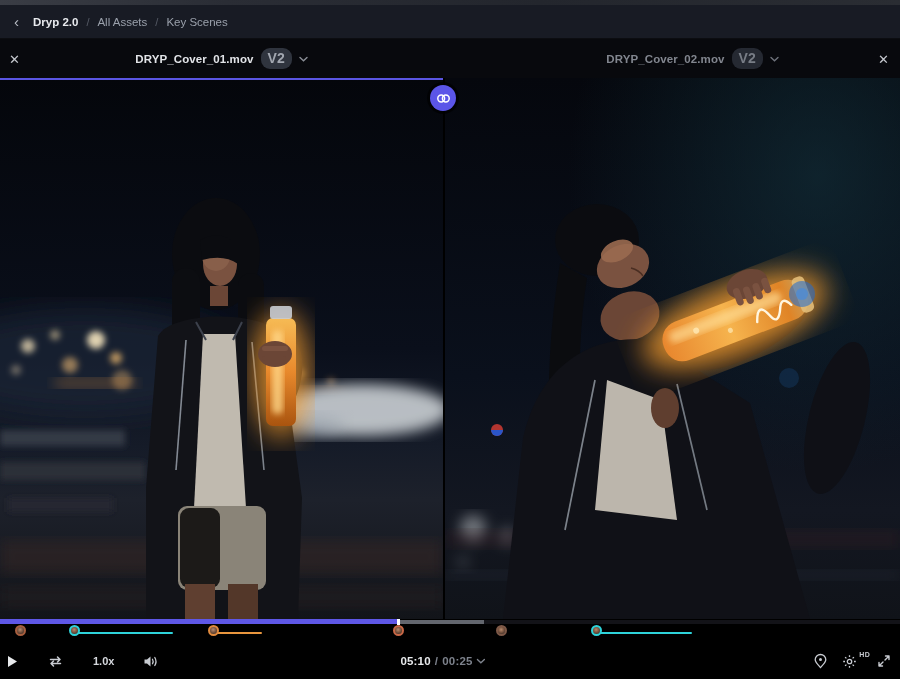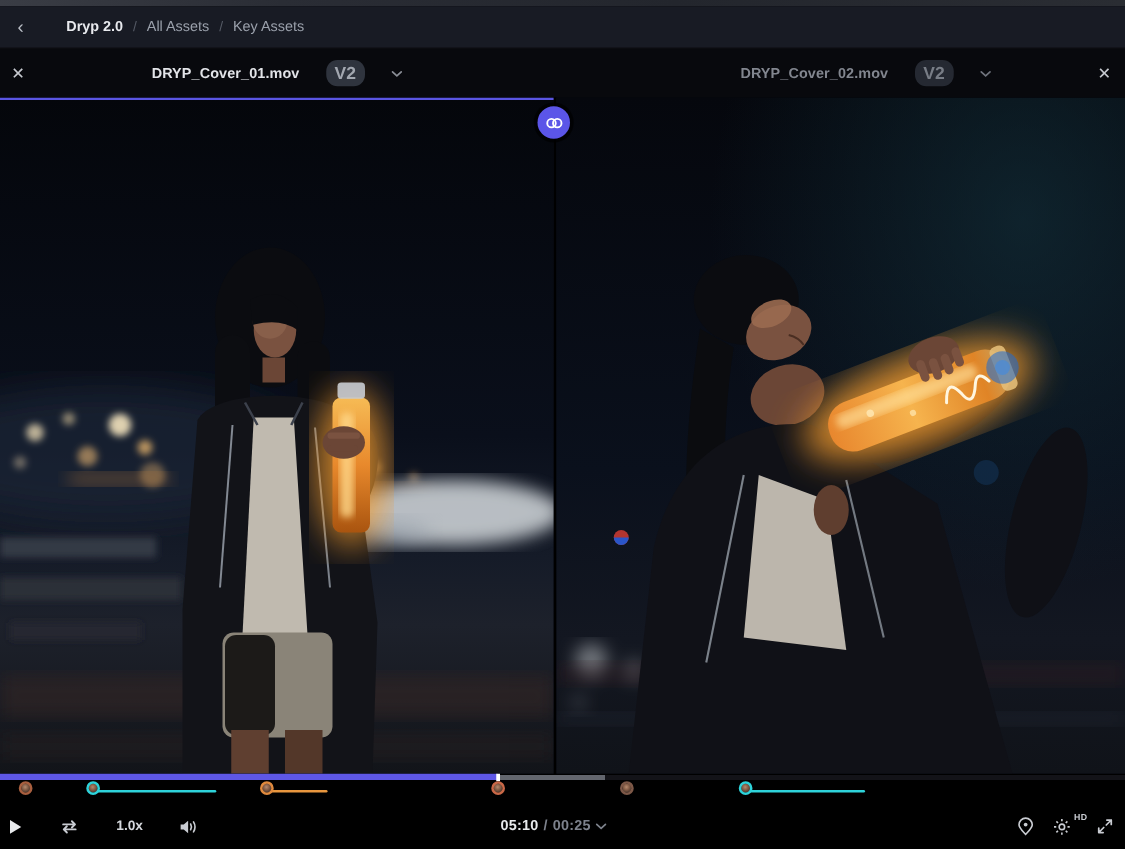--- a/index.html
+++ b/index.html
@@ -9,26 +9,26 @@
 
   
   .window-strip{position:absolute;top:0;left:0;width:900px;height:5px;
     background:linear-gradient(90deg,#3a3d45 0%,#2a2d35 25%,#23262d 60%,#2a2d33 100%);}
 
   
   .breadcrumb{position:absolute;top:5px;left:0;width:900px;height:34px;background:#181b24;
     display:flex;align-items:center;padding:0 12px;border-bottom:1px solid #0c0d11;}
   .back-chev{color:#b9bdc5;font-size:15px;line-height:1;margin-right:12px;cursor:pointer;padding:0 2px;}
   .crumb{font-size:11.5px;color:#9aa0ab;cursor:pointer;}
-  .crumb.primary{color:#e8eaee;font-weight:700;margin-left:20px;}
+  .crumb.primary{color:#e8eaee;font-weight:700;}
   .crumb-sep{font-size:11px;color:#565b66;margin:0 8px;}
 
   
   .titlebar{position:absolute;top:39px;left:0;width:900px;height:39px;background:#08090d;}
-  .tb-half{position:absolute;top:0;height:39px;display:flex;align-items:center;justify-content:center;gap:21px;}
+  .tb-half{position:absolute;top:0;height:39px;display:flex;align-items:center;justify-content:center;gap:7px;}
   .tb-left{left:0;width:443px;}
   .tb-right{left:465px;width:455px;}
   .tb-title{font-size:11.5px;font-weight:700;color:#e2e4e8;letter-spacing:.1px;}
   .tb-right .tb-title{color:#82868f;font-weight:600;}
   .vbadge{background:#2f343e;color:#a2a7b0;font-size:14px;font-weight:700;
     padding:2px 7px;border-radius:9px;line-height:1.2;}
   .tb-right .vbadge{background:#252932;color:#787d86;}
   .tb-chev{display:flex;align-items:center;cursor:pointer;}
   .close-btn{position:absolute;top:50%;transform:translateY(-50%);color:#c6c9cf;font-size:13px;
     cursor:pointer;line-height:1;}
@@ -81,21 +81,21 @@
 <div class="app">
 
   <div class="window-strip"></div>
 
   <div class="breadcrumb">
     <span class="back-chev">‹</span>
     <span class="crumb primary">Dryp 2.0</span>
     <span class="crumb-sep">/</span>
     <span class="crumb">All Assets</span>
     <span class="crumb-sep">/</span>
-    <span class="crumb">Key Assets</span>
+    <span class="crumb">Key Scenes</span>
   </div>
 
   <div class="titlebar">
     <span class="close-btn close-left">✕</span>
 
     <div class="tb-half tb-left">
       <span class="tb-title">DRYP_Cover_01.mov</span>
       <span class="vbadge">V2</span>
       <span class="tb-chev">
         <svg width="9" height="6" viewBox="0 0 9 6">

